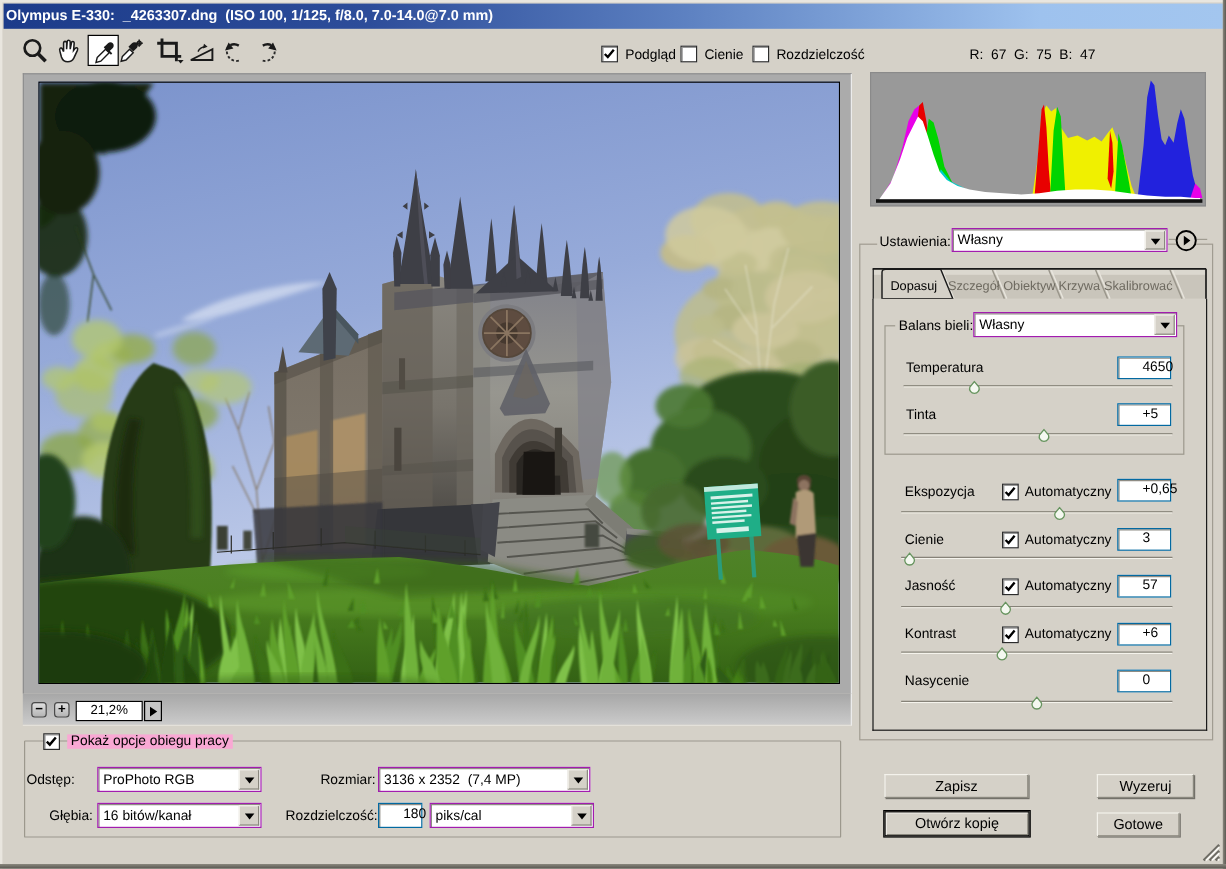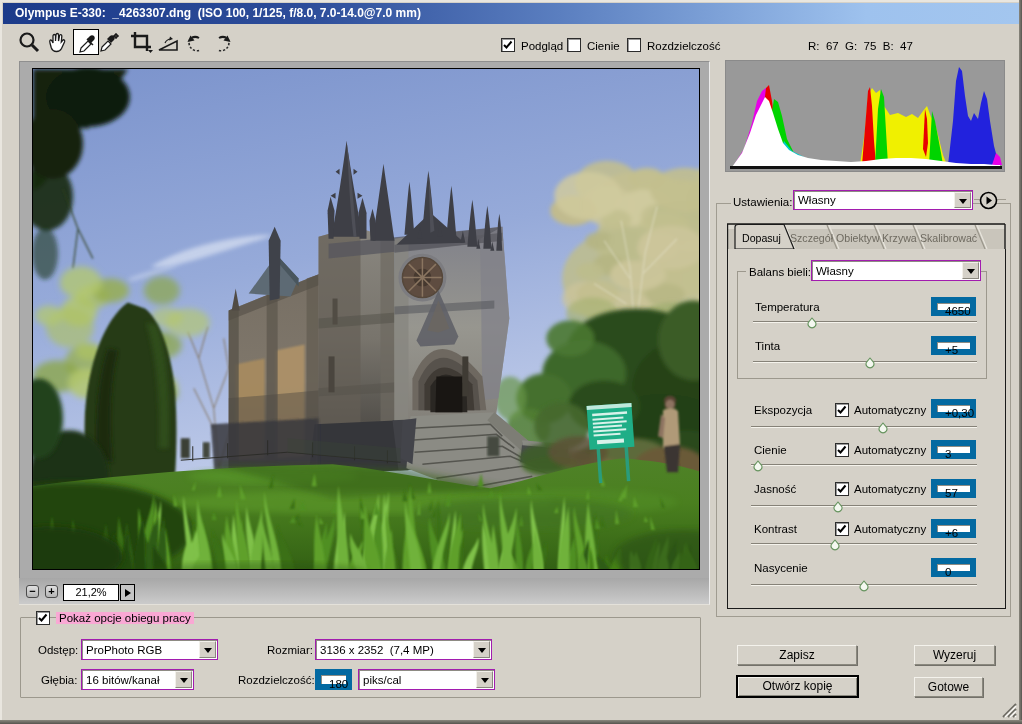--- a/index.html
+++ b/index.html
@@ -1,39 +1,39 @@
 <!DOCTYPE html>
 <html><head><meta charset="utf-8">
 <style>
 *{margin:0;padding:0;box-sizing:border-box}
 html,body{width:1022px;height:724px;overflow:hidden}
 body{font-family:"Liberation Sans",sans-serif;font-size:11px;color:#000;background:#d5d1c8;position:relative}
 .abs{position:absolute}
 .titlebar{position:absolute;left:3px;top:3px;width:1016px;height:21px;
  background:linear-gradient(to right,#1c3b8a 0%,#2d4d9a 30%,#5b7fc0 55%,#9ec2ee 85%,#a3c6ef 100%);
- color:#fff;font-weight:bold;font-size:12px;line-height:21px;padding-left:12px}
+ color:#fff;font-weight:bold;font-size:12px;line-height:21px;padding-left:2px}
 .winedge-r{position:absolute;right:0;top:0;width:3px;height:724px;background:linear-gradient(to right,#8a887e,#56544e)}
 .winedge-b{position:absolute;left:0;bottom:0;width:1022px;height:4px;background:linear-gradient(#8a887e,#56544e)}
 .winedge-t{position:absolute;left:0;top:0;width:1022px;height:2px;background:#e9e6df}
 .winedge-l{position:absolute;left:0;top:0;width:2px;height:724px;background:#e9e6df}
 .imgpanel{position:absolute;left:19px;top:61px;width:691px;height:517px;background:#ababab;border-left:1px solid #8f8f8f;border-top:1px solid #8f8f8f;border-right:1px solid #ececec}
 .photo{position:absolute;left:32px;top:68px;width:668px;height:502px;border:1px solid #000;background:#88a0d0}
 .zoomstrip{position:absolute;left:19px;top:578px;width:691px;height:27px;background:linear-gradient(#a7a7a7,#cbcbcb);border-right:1px solid #ececec;border-bottom:1px solid #e4e1da}
 .zbtn{position:absolute;top:7px;width:13px;height:13px;background:linear-gradient(#e0e0e0,#b4b4b4);border:1px solid #4a4a4a;border-radius:3px;font-size:11px;line-height:11px;text-align:center;font-weight:bold}
 .zpct{position:absolute;left:44px;top:6px;width:56px;height:17px;background:#fff;border:1px solid #000;text-align:center;line-height:15px;font-size:11px}
 .zarr{position:absolute;left:101px;top:6px;width:15px;height:17px;background:#c6c6c6;border:1px solid #000}
 .zarr:after{content:"";position:absolute;left:4px;top:4px;border-left:6px solid #000;border-top:4px solid transparent;border-bottom:4px solid transparent}
 .cb{position:absolute;width:14px;height:14px;background:#fff;border:1px solid #2c2c2c;box-shadow:inset 1px 1px 0 #9a9a9a}
 .cb svg{position:absolute;left:0;top:0}
 .lbl{position:absolute;font-size:11.5px;white-space:nowrap}
 .combo{position:absolute;background:#fff;border:1px solid #a21caf;box-shadow:inset 1px 1px 0 #8e8c84}
 .combo .txt{position:absolute;left:4px;top:50%;transform:translateY(-50%);font-size:11.5px;white-space:nowrap}
 .combo .ab{position:absolute;right:1px;top:1px;bottom:1px;width:17px;background:#d5d1c8;border:1px solid #8a887e;border-top-color:#f2f0ea;border-left-color:#f2f0ea}
 .combo .ab:after{content:"";position:absolute;left:4px;top:6px;border-top:5px solid #000;border-left:4px solid transparent;border-right:4px solid transparent}
-.vbox{position:absolute;width:45px;height:19px;background:#fff;border:6px solid #0369a1;box-shadow:inset 1px 1px 0 #8e8c84;font-size:11.5px;line-height:17px;padding-left:8px}
+.vbox{position:absolute;width:45px;height:19px;background:#fff;border:1px solid #0369a1;box-shadow:inset 1px 1px 0 #8e8c84;font-size:11.5px;line-height:17px;padding-left:20px}
 .track{position:absolute;height:2px;border-top:1px solid #868278;border-bottom:1px solid #f5f3ec;background:#b9b5aa}
 .thumb{position:absolute;width:12px;height:13px;margin-left:-6px;top:-5px}
 .btn{position:absolute;height:20px;background:#d5d1c8;border:1px solid #8a887e;border-top-color:#f4f2ec;border-left-color:#f4f2ec;box-shadow:1px 1px 0 #73716a;text-align:center;font-size:12px;line-height:18px}
 .btn.def{border:1px solid #000;box-shadow:0 0 0 1px #000, inset 1px 1px 0 #f4f2ec, inset -1px -1px 0 #8a887e}
 fieldset{position:absolute;border:1px solid #9c988d;border-radius:1px}
 </style></head>
 <body>
 <div class="winedge-t"></div>
 <div class="winedge-l"></div>
 <div class="titlebar">Olympus E-330:&nbsp; _4263307.dng&nbsp; (ISO 100, 1/125, f/8.0, 7.0-14.0@7.0 mm)</div>
@@ -588,32 +588,32 @@
 <rect x="170" y="374" width="7" height="16" fill="#42473c" filter="url(#b1)"></rect>
 <rect x="455" y="368" width="12" height="20" fill="#454a40" filter="url(#b1)"></rect>
 </svg></div>
 <fieldset style="left:20px;top:617px;width:681px;height:81px"></fieldset>
 <div class="cb" style="left:36px;top:611px">
     <svg width="12" height="12" viewBox="0 0 12 12">
       <path d="M2,6 L4.5,8.5 L9.5,2.5" stroke="#000" stroke-width="2" fill="none"></path>
     </svg>
   </div>
 <div class="lbl" style="left:56px;top:612px;background:#f9a8d4;padding:0 3px">Pokaż opcje obiegu pracy</div>
-<div class="lbl" style="left:38px;top:644px">Odstęp:</div>
+<div class="lbl" style="left:22px;top:644px">Odstęp:</div>
 <div class="combo" style="left:81px;top:639px;width:137px;height:21px">
     <span class="txt">ProPhoto RGB</span>
     <span class="ab"></span>
   </div>
 <div class="lbl" style="left:267px;top:644px">Rozmiar:</div>
 <div class="combo" style="left:315px;top:639px;width:177px;height:21px">
     <span class="txt">3136 x 2352&nbsp; (7,4 MP)</span>
     <span class="ab"></span>
   </div>
 <div class="lbl" style="left:41px;top:674px">Głębia:</div>
-<div class="combo" style="left:81px;top:669px;width:113px;height:21px">
+<div class="combo" style="left:81px;top:669px;width:137px;height:21px">
     <span class="txt">16 bitów/kanał</span>
     <span class="ab"></span>
   </div>
 <div class="lbl" style="left:238px;top:674px">Rozdzielczość:</div>
 <div class="vbox" style="left:315px;top:669px;width:37px;height:21px;line-height:19px">180</div>
 <div class="combo" style="left:358px;top:669px;width:137px;height:21px">
     <span class="txt">piks/cal</span>
     <span class="ab"></span>
   </div>
 <div class="abs" id="histo" style="left:725px;top:60px;width:280px;height:112px;background:#999;border:1px solid #8a8a8a"><svg width="278" height="110" viewBox="0 0 278 110">
@@ -690,21 +690,21 @@
       <path d="M6,1 L9.8,5.6 A4,4 0 1 1 2.2,5.6 Z" fill="#f4f8f0" stroke="#67945f" stroke-width="1.1"></path>
     </svg>
   </div>
 <div class="lbl" style="left:754px;top:404px">Ekspozycja</div>
 <div class="cb" style="left:835px;top:403px">
     <svg width="12" height="12" viewBox="0 0 12 12">
       <path d="M2,6 L4.5,8.5 L9.5,2.5" stroke="#000" stroke-width="2" fill="none"></path>
     </svg>
   </div>
 <div class="lbl" style="left:854px;top:404px">Automatyczny</div>
-<div class="vbox" style="left:931px;top:399px">+0,30</div>
+<div class="vbox" style="left:931px;top:399px">+0,65</div>
 <div class="track" style="left:751px;top:426px;width:226px">
     <svg class="thumb" style="left:132px" width="12" height="13" viewBox="0 0 12 13">
       <path d="M6,1 L9.8,5.6 A4,4 0 1 1 2.2,5.6 Z" fill="#f4f8f0" stroke="#67945f" stroke-width="1.1"></path>
     </svg>
   </div>
 <div class="lbl" style="left:754px;top:444px">Cienie</div>
 <div class="cb" style="left:835px;top:443px">
     <svg width="12" height="12" viewBox="0 0 12 12">
       <path d="M2,6 L4.5,8.5 L9.5,2.5" stroke="#000" stroke-width="2" fill="none"></path>
     </svg>

